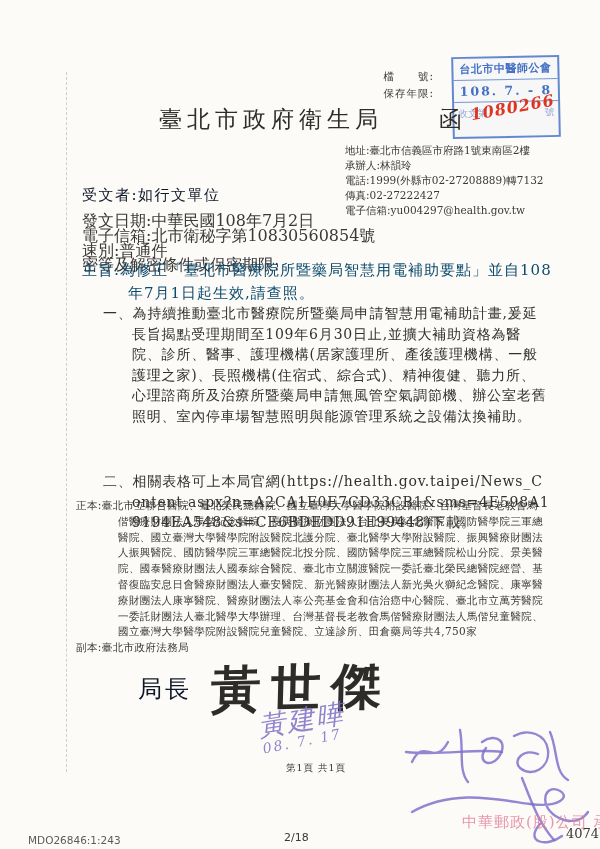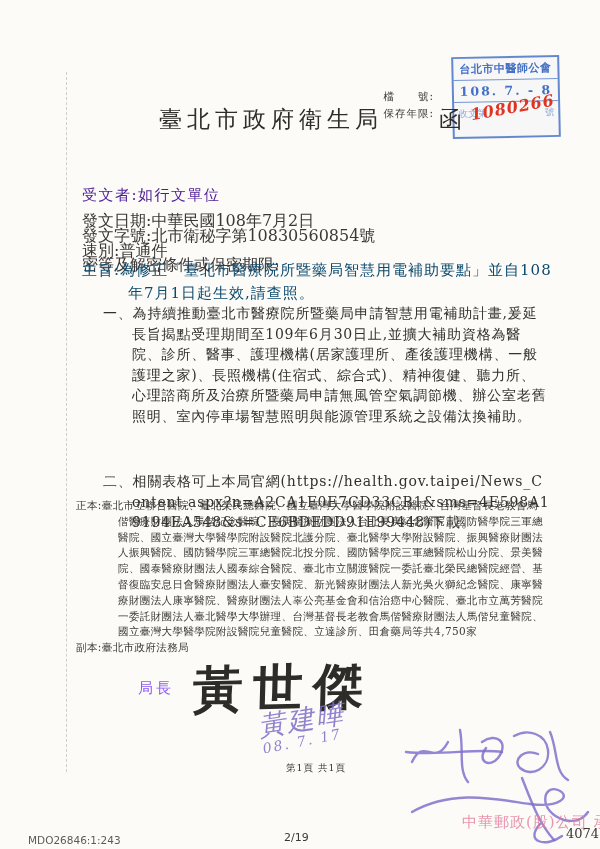--- a/index.html
+++ b/index.html
@@ -8,21 +8,21 @@
     background:#fcfbf8;overflow:hidden;
     font-family:"DejaVu Serif","Liberation Serif",serif;
     color:#343230;
   }
   .abs{position:absolute;}
   .margin-rule{
     left:66px;top:72px;height:700px;width:0;
     border-left:1px dashed rgba(150,150,150,.45);
   }
   
-  .file-labels{right:166px;top:68px;font-size:10.5px;line-height:17px;text-align:right;letter-spacing:1px;color:#3c3a38;margin-top:20px;}
+  .file-labels{right:166px;top:68px;font-size:10.5px;line-height:17px;text-align:right;letter-spacing:1px;color:#3c3a38;}
   
   .stamp{
     left:452px;top:56px;width:104px;height:78px;
     border:2px solid rgba(62,108,196,.8);
     color:rgba(52,100,192,.92);
     transform:rotate(-1.2deg);
     background:rgba(120,160,220,.04);
   }
   .stamp-org{font-size:11px;font-weight:bold;text-align:center;padding-top:3px;letter-spacing:.5px;white-space:nowrap;}
   .stamp-date{font-size:12.5px;font-weight:bold;text-align:center;margin-top:3px;
@@ -33,37 +33,37 @@
     position:absolute;left:16px;top:-4px;
     color:#e03422;font-size:16px;font-style:italic;font-weight:bold;
     transform:rotate(-9deg);letter-spacing:1px;white-space:nowrap;
   }
   
   .doc-title{left:103px;top:104px;width:420px;text-align:center;font-size:23px;letter-spacing:5px;color:#2f2d2a;white-space:pre;}
   
   .contact{left:345px;top:143px;width:242px;font-size:10.5px;line-height:15px;color:#3b3937;}
   .hang3{padding-left:32px;text-indent:-32px;}
   
-  .recipient{left:82px;top:186px;font-size:15px;letter-spacing:1.5px;color:#4c1d95;}
+  .recipient{left:82px;top:186px;font-size:15px;letter-spacing:1.5px;color:#0f172a;}
   
   .meta{left:82px;top:214px;width:500px;font-size:16px;line-height:14.8px;color:#3b3937;}
   
   .subject{left:82px;top:259px;width:472px;font-size:15px;line-height:23px;letter-spacing:1px;color:#0c4a6e;}
   .hangsubj{padding-left:46px;text-indent:-46px;}
   
   .description{left:82px;top:303px;width:468px;font-size:14px;line-height:20.5px;letter-spacing:.8px;color:#33312e;}
   .desc-label{margin-bottom:2px;}
   .desc-item{margin-left:21px;padding-left:29px;text-indent:-29px;}
   .desc-item.urlwrap{word-break:break-all;margin-top:45px;}
   
   .copies{left:76px;top:498px;width:468px;font-size:10.5px;line-height:15.8px;letter-spacing:.4px;color:#3b3937;}
   .copies .hang{padding-left:42px;text-indent:-42px;}
   
   .sig-block{left:138px;top:655px;white-space:nowrap;}
-  .sig-title{display:inline-block;font-size:15px;letter-spacing:3px;vertical-align:middle;color:#8b5cf6;}
+  .sig-title{display:inline-block;font-size:24px;letter-spacing:3px;vertical-align:middle;color:#0f172a;}
   .sig-name{display:inline-block;font-size:50px;font-weight:600;letter-spacing:10px;margin-left:14px;vertical-align:middle;transform:rotate(-1.5deg) skewX(-3deg);color:#2e2c29;}
   
   .hand{color:#7d6fc6;font-style:italic;}
   .note-name{left:258px;top:702px;font-size:27px;transform:rotate(-9deg);letter-spacing:2px;opacity:.85;}
   .note-date{left:262px;top:733px;font-size:14px;transform:rotate(-11deg);letter-spacing:2px;opacity:.85;}
   .pagination{left:286px;top:762px;font-size:9.5px;letter-spacing:1px;color:#3a3835;}
   
   .footer-code{left:28px;top:834px;font-size:10.5px;color:#5c5a58;font-family:"DejaVu Sans","Liberation Sans",sans-serif;}
   .footer-page{left:284px;top:831px;font-size:11px;color:#3a3835;font-family:"DejaVu Sans","Liberation Sans",sans-serif;}
   .printer{left:462px;top:813px;font-size:15px;color:rgba(226,122,156,.8);letter-spacing:1px;white-space:nowrap;}
@@ -87,26 +87,33 @@
     <div class="stamp-date">108. 7. - 8</div>
     <div class="stamp-receipt">
       <span>收文第</span>
       <span>號</span>
       <span class="stamp-number">1080266</span>
     </div>
   </div>
 
   <div class="abs doc-title">臺北市政府衛生局　　函</div>
 
+  <div class="abs contact">
+    <div class="hang3">地址:臺北市信義區市府路1號東南區2樓</div>
+    <div>承辦人:林韻玲</div>
+    <div class="hang3">電話:1999(外縣市02-27208889)轉7132</div>
+    <div>傳真:02-27222427</div>
+    <div>電子信箱:yu004297@health.gov.tw</div>
+  </div>
 
   <div class="abs recipient">受文者:如行文單位</div>
 
   <div class="abs meta">
     <div>發文日期:中華民國108年7月2日</div>
-    <div>發文字號:北市衛秘字第10830560854號</div>
+    <div>電子信箱:北市衛秘字第10830560854號</div>
     <div>速別:普通件</div>
     <div>密等及解密條件或保密期限:</div>
   </div>
 
   <div class="abs subject">
     <div class="hangsubj">主旨:為修正「臺北市醫療院所暨藥局智慧用電補助要點」並自108年7月1日起生效,請查照。</div>
   </div>
 
   <div class="abs description">
     <div class="desc-item">一、為持續推動臺北市醫療院所暨藥局申請智慧用電補助計畫,爰延長旨揭點受理期間至109年6月30日止,並擴大補助資格為醫院、診所、醫事、護理機構(居家護理所、產後護理機構、一般護理之家)、長照機構(住宿式、綜合式)、精神復健、聽力所、心理諮商所及治療所暨藥局申請無風管空氣調節機、辦公室老舊照明、室內停車場智慧照明與能源管理系統之設備汰換補助。</div>
@@ -138,15 +145,15 @@
   <svg class="abs" style="left:404px;top:772px;" width="192" height="74" viewBox="0 0 192 74">
     <path class="scribble" d="M8,40 C50,16 96,28 126,32 C156,36 168,24 154,18 C138,12 134,40 160,48 C172,51 180,46 184,40"></path>
     <path class="scribble" d="M118,6 C126,26 134,50 150,68"></path>
     <path class="scribble" d="M158,64 C142,76 120,70 136,52"></path>
   </svg>
 
   <div class="abs printer">中華郵政(股)公司 承製</div>
   <div class="abs serial">4074</div>
 
   <div class="abs footer-code">MDO26846:1:243</div>
-  <div class="abs footer-page">2/19</div>
+  <div class="abs footer-page">2/18</div>
 
 </div>
 
 </body></html>

